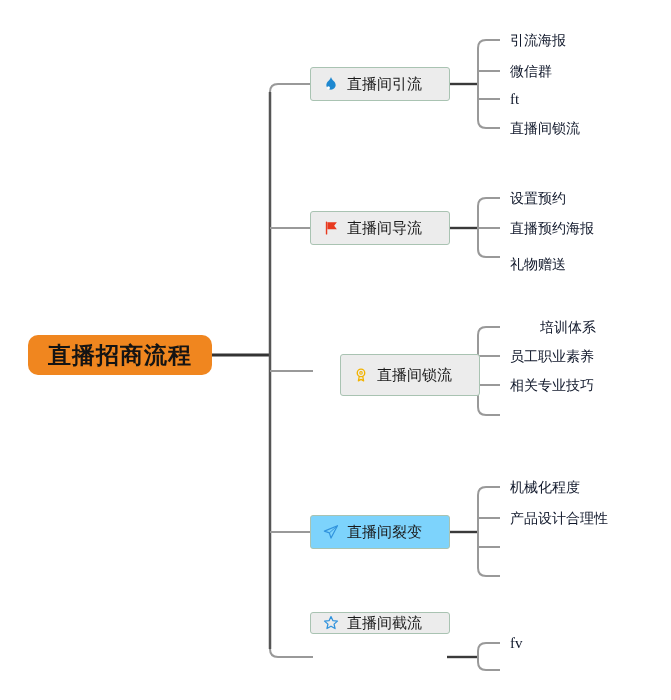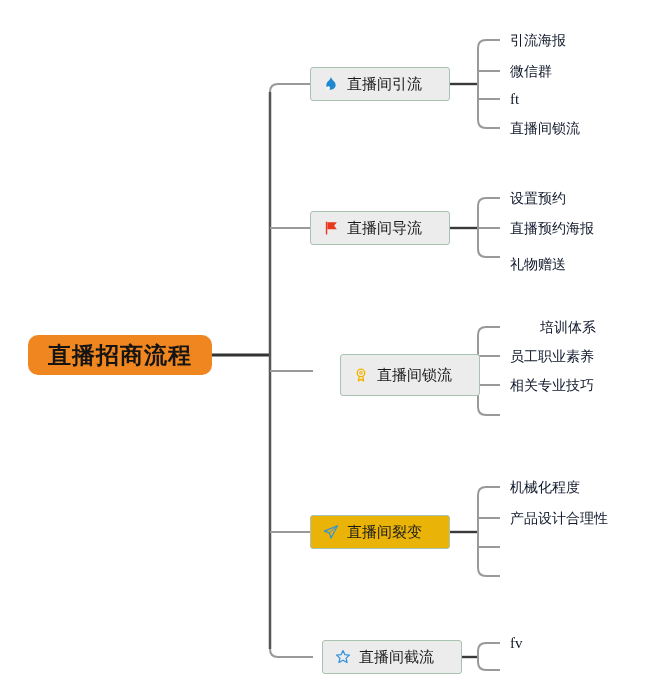--- a/index.html
+++ b/index.html
@@ -92,32 +92,32 @@
             <circle cx="12" cy="9.2" r="5" fill="none" stroke="#F2B300" stroke-width="1.8"></circle>
             <circle cx="12" cy="9.2" r="1.7" fill="none" stroke="#F2B300" stroke-width="1.4"></circle>
             <path d="M9.7 13.7 8.5 19.8l3.5-2 3.5 2-1.2-6.1" fill="none" stroke="#F2B300" stroke-width="1.7" stroke-linejoin="round" stroke-linecap="round"></path>
           </svg>
         </span>
         <span class="blabel">直播间锁流</span>
       </div>
       <div class="leaf" style="left: 540px; top: 315px;">培训体系</div>
       <div class="leaf" style="left: 510px; top: 344px;">员工职业素养</div>
       <div class="leaf" style="left: 510px; top: 373px;">相关专业技巧</div>
-      <div class="branch" style="left: 310px; top: 515px; width: 140px; height: 34px; background: #eab308; border-color: rgb(169, 195, 178);">
+      <div class="branch" style="left: 310px; top: 515px; width: 140px; height: 34px; background: #7dd3fc; border-color: rgb(169, 195, 178);">
         <span class="bicon">
           <svg width="18" height="18" viewBox="0 0 24 24">
             <path d="M20.6 3.6 3.2 10.9l6.6 2.3 2.2 6.9Z" fill="none" stroke="#3193DD" stroke-width="1.6" stroke-linejoin="round"></path>
             <path d="M9.8 13.2 20.6 3.6" fill="none" stroke="#3193DD" stroke-width="1.3"></path>
           </svg>
         </span>
         <span class="blabel">直播间裂变</span>
       </div>
       <div class="leaf" style="left: 510px; top: 475px;">机械化程度</div>
       <div class="leaf" style="left: 510px; top: 506px;">产品设计合理性</div>
-      <div class="branch" style="left: 310px; top: 640px; width: 140px; height: 34px; background: rgb(236, 236, 236); border-color: rgb(169, 195, 178); margin-left: 12px;">
+      <div class="branch" style="left: 310px; top: 612px; width: 140px; height: 22px; background: rgb(236, 236, 236); border-color: rgb(169, 195, 178);">
         <span class="bicon">
           <svg width="18" height="18" viewBox="0 0 24 24">
             <path d="M12 3.4l2.6 5.5 6 .6-4.5 4 1.3 5.9L12 16.3l-5.4 3.1 1.3-5.9-4.5-4 6-.6Z" fill="none" stroke="#3193DD" stroke-width="1.7" stroke-linejoin="round"></path>
           </svg>
         </span>
         <span class="blabel">直播间截流</span>
       </div>
       <div class="leaf latin" style="left: 510px; top: 631px;">fv</div>
     </div>
 </div>

